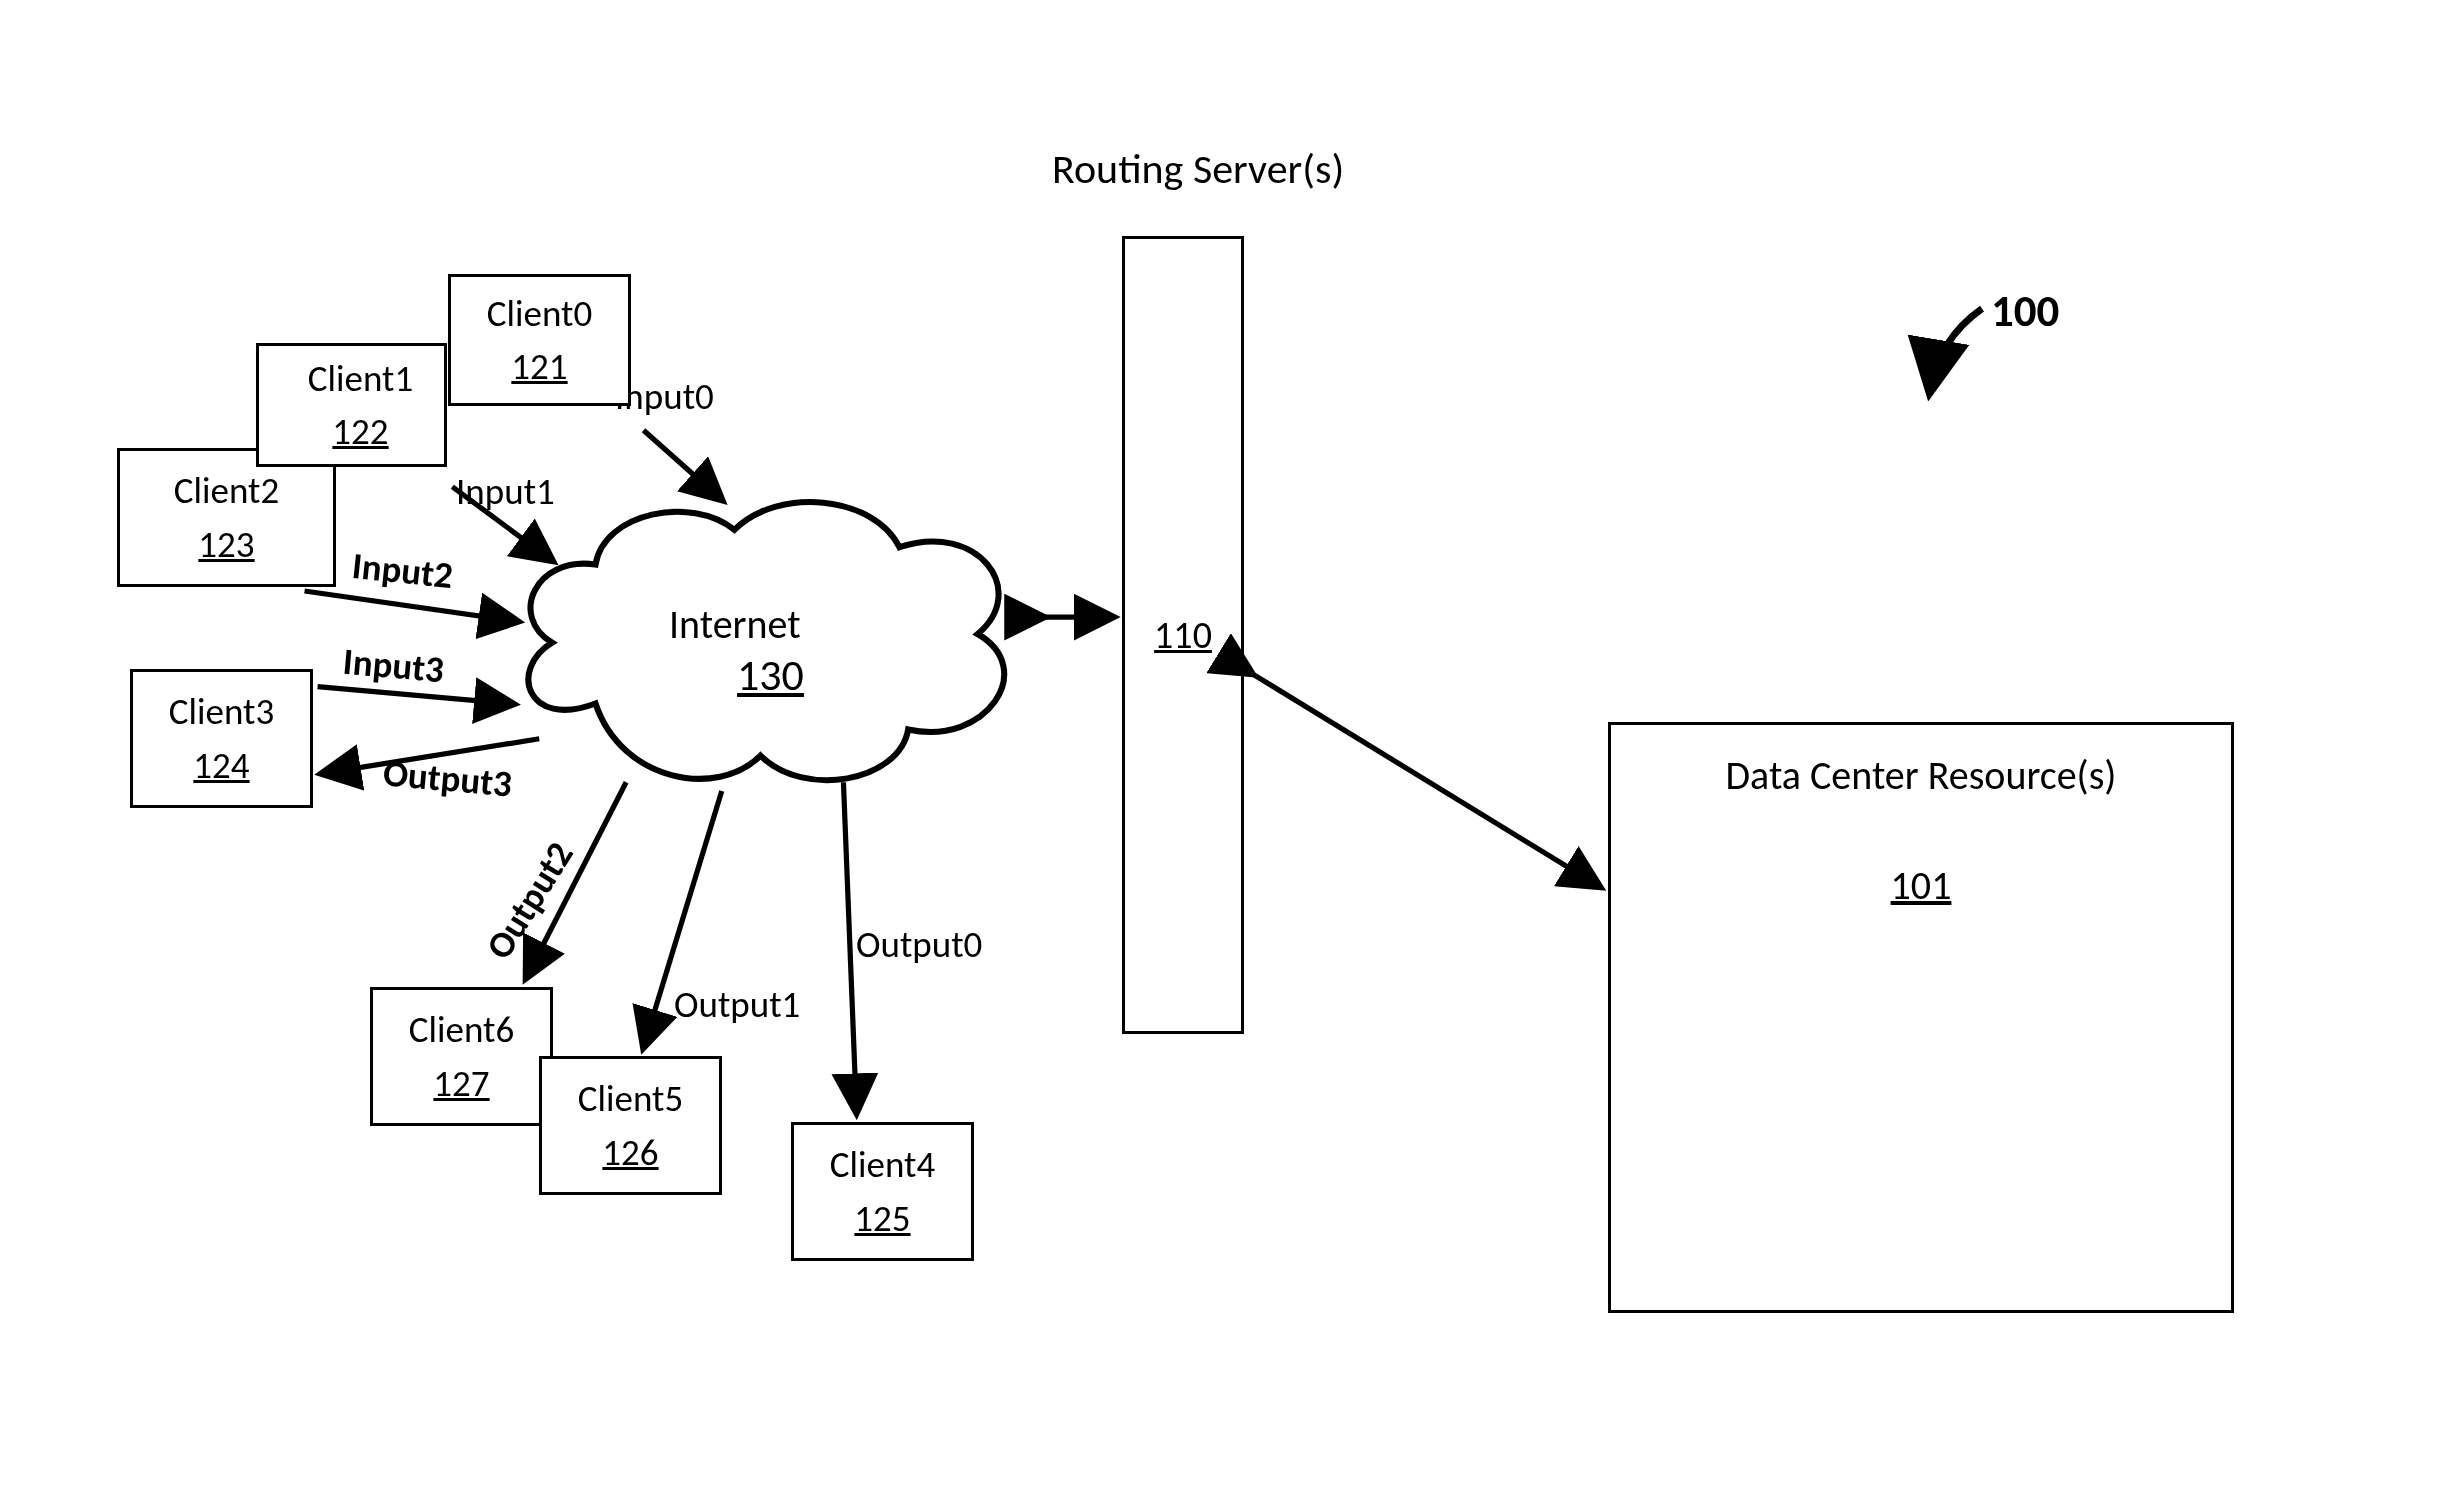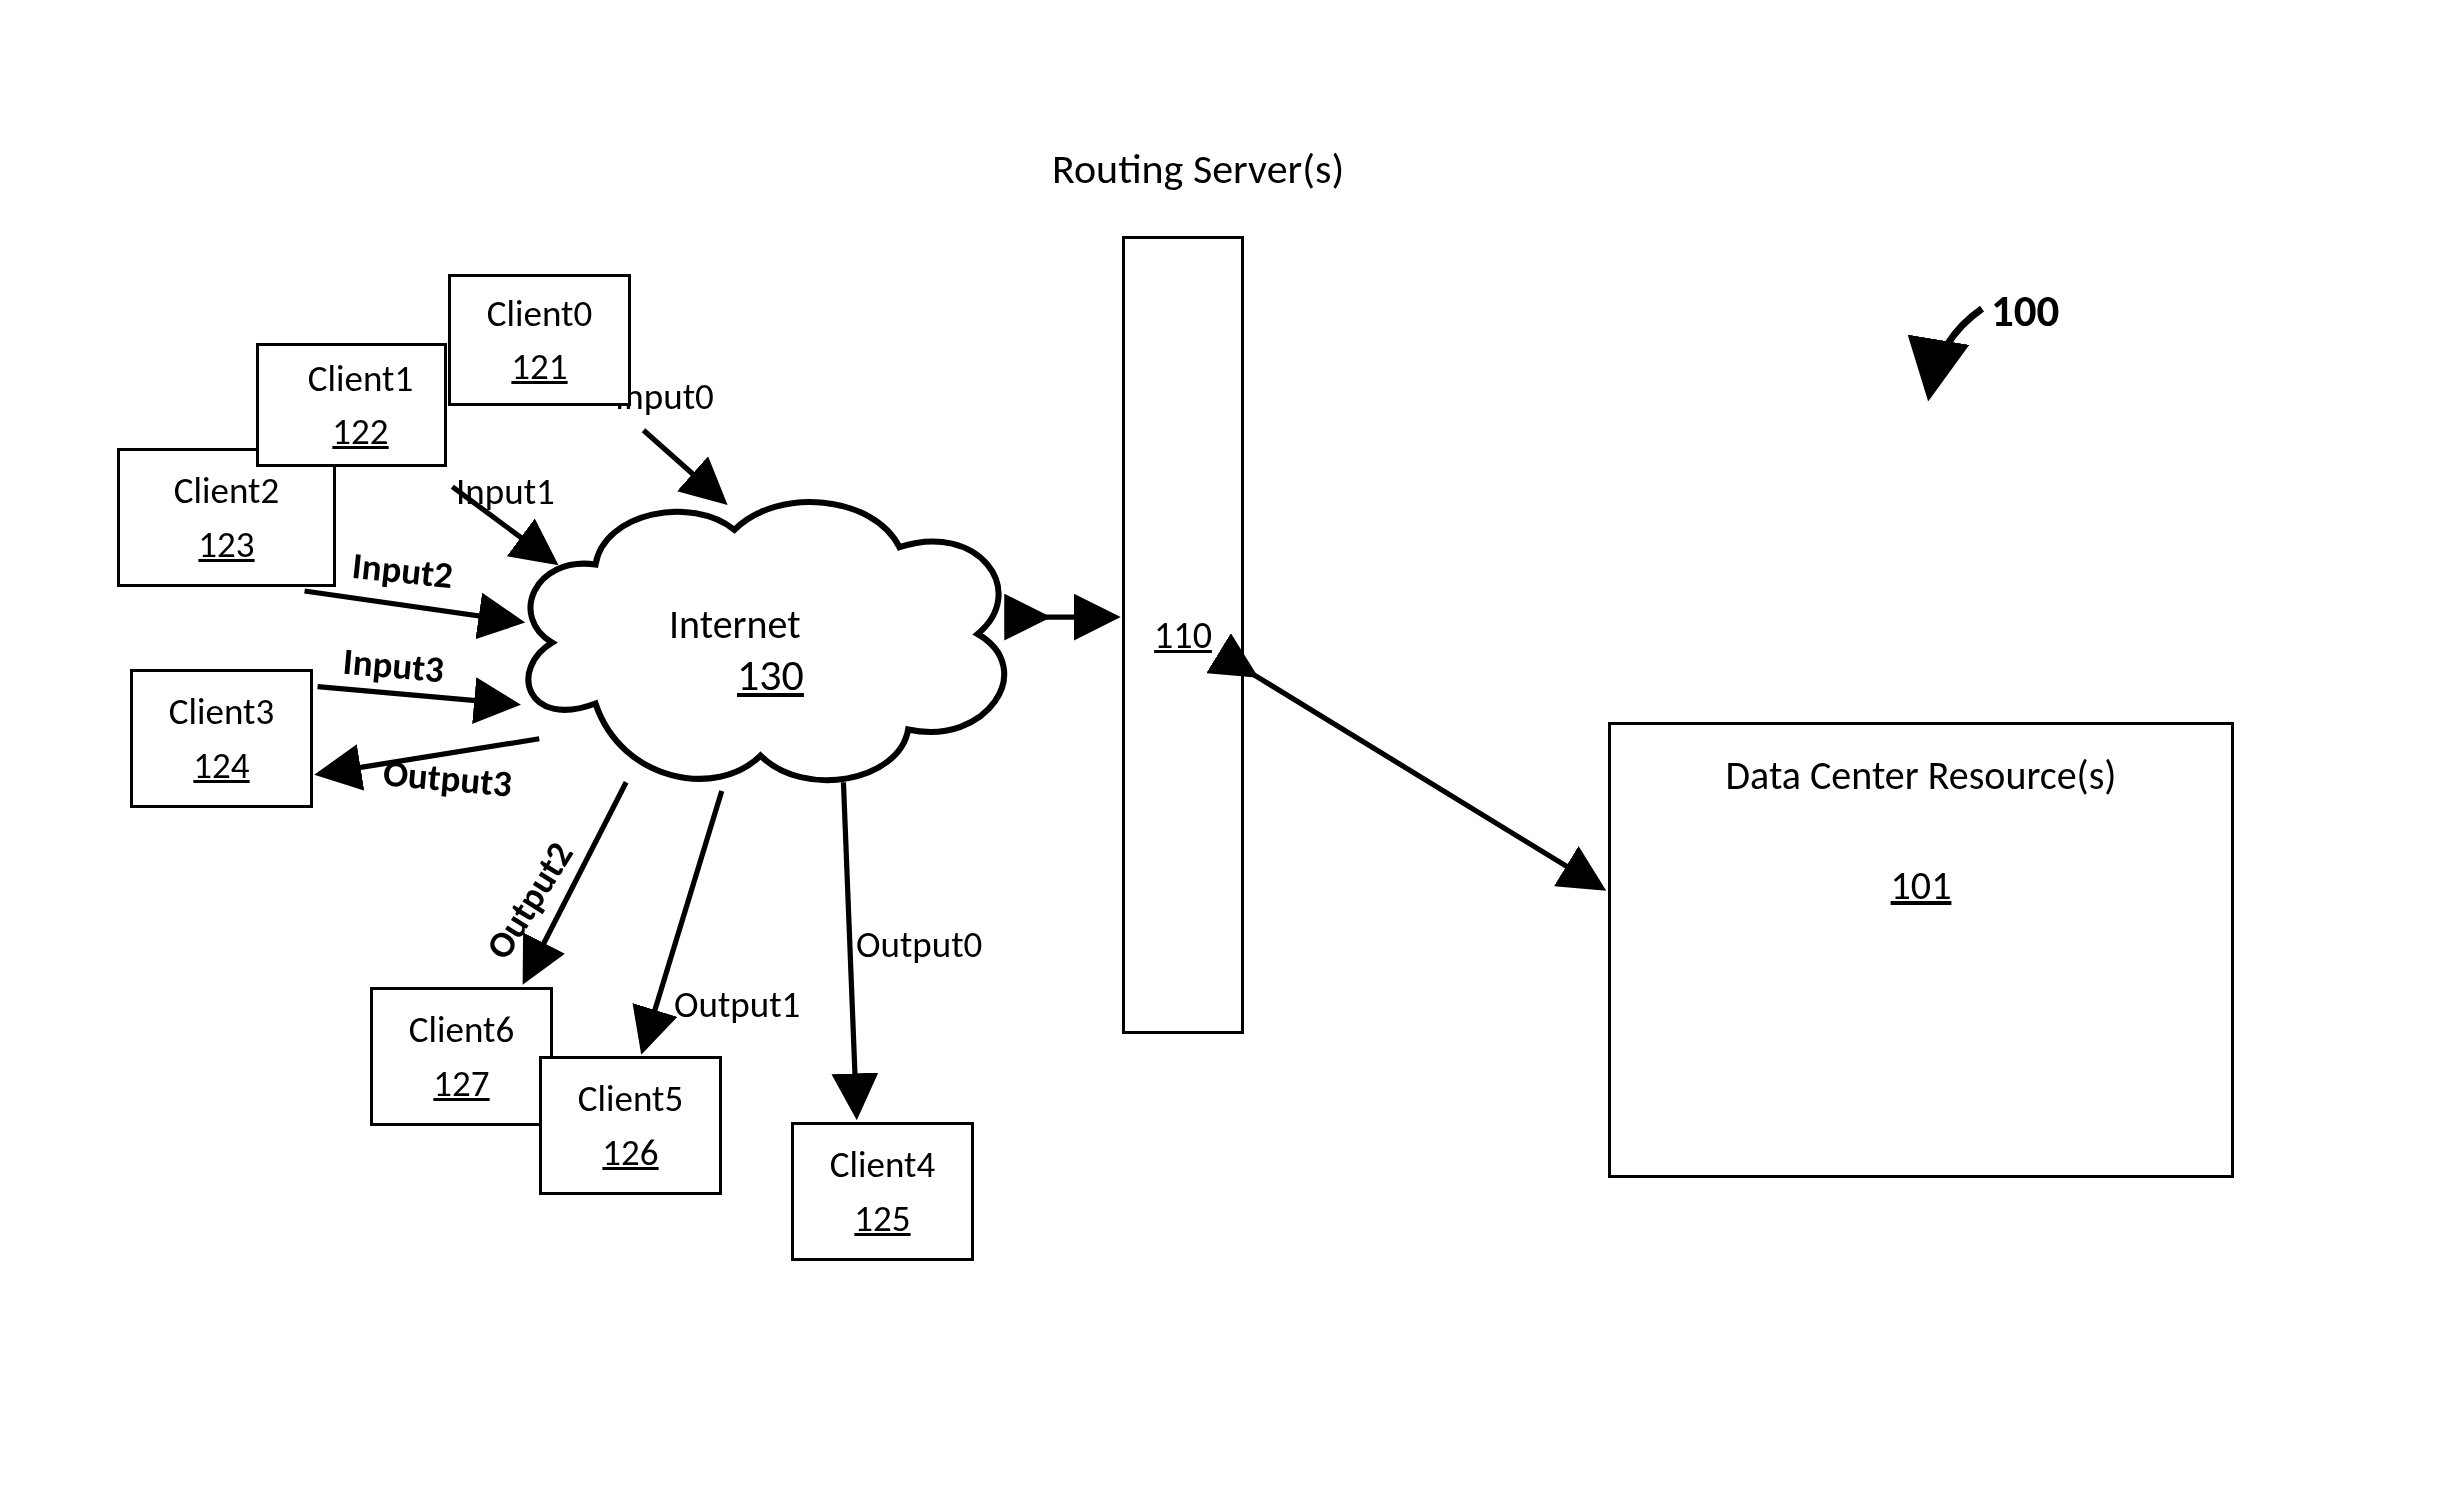--- a/index.html
+++ b/index.html
@@ -56,21 +56,21 @@
 <body>
 
 <div class="canvas">
 
   <div class="label-lg" style="left:1052px; top:143px;">Routing Server(s)</div>
 
   <div class="box" style="left:1122px; top:236px; width:122px; height:798px;">
     <span class="ref" style="font-size:38px;">110</span>
   </div>
 
-  <div class="box" style="left:1608px; top:722px; width:626px; height:456px; justify-content:flex-start; padding-top:26px; gap:61px;">
+  <div class="box" style="left:1608px; top:722px; width:626px; height:591px; justify-content:flex-start; padding-top:26px; gap:61px;">
     <span style="font-size:40px;">Data Center Resource(s)</span>
     <span class="ref" style="font-size:40px;">101</span>
   </div>
 
   <div class="label-lg bold" style="left:1991px; top:283px; font-size:45px;">100</div>
 
   <svg class="cloud" style="left:491px; top:469px;" width="539" height="330" viewBox="0 0 620 380">
     <path d="M 120 270
              C 40 300, 20 230, 70 200
              C 20 170, 50 100, 120 110

